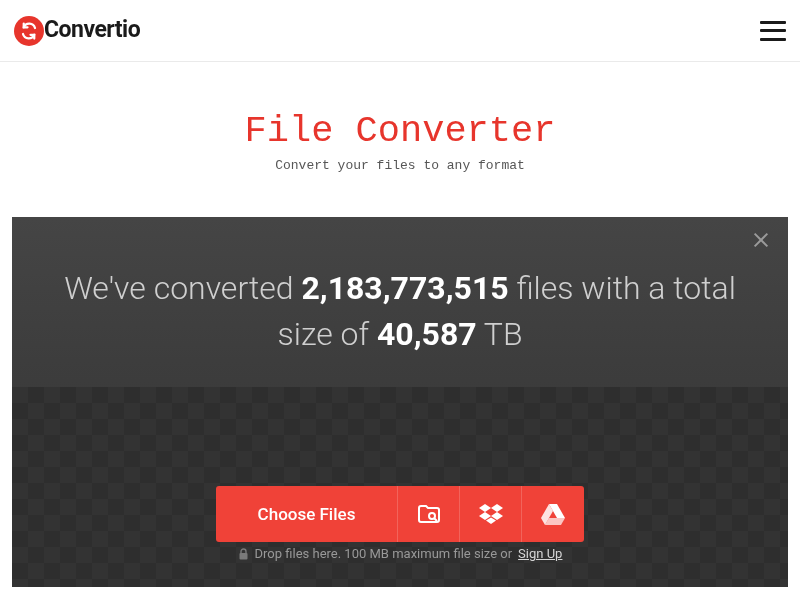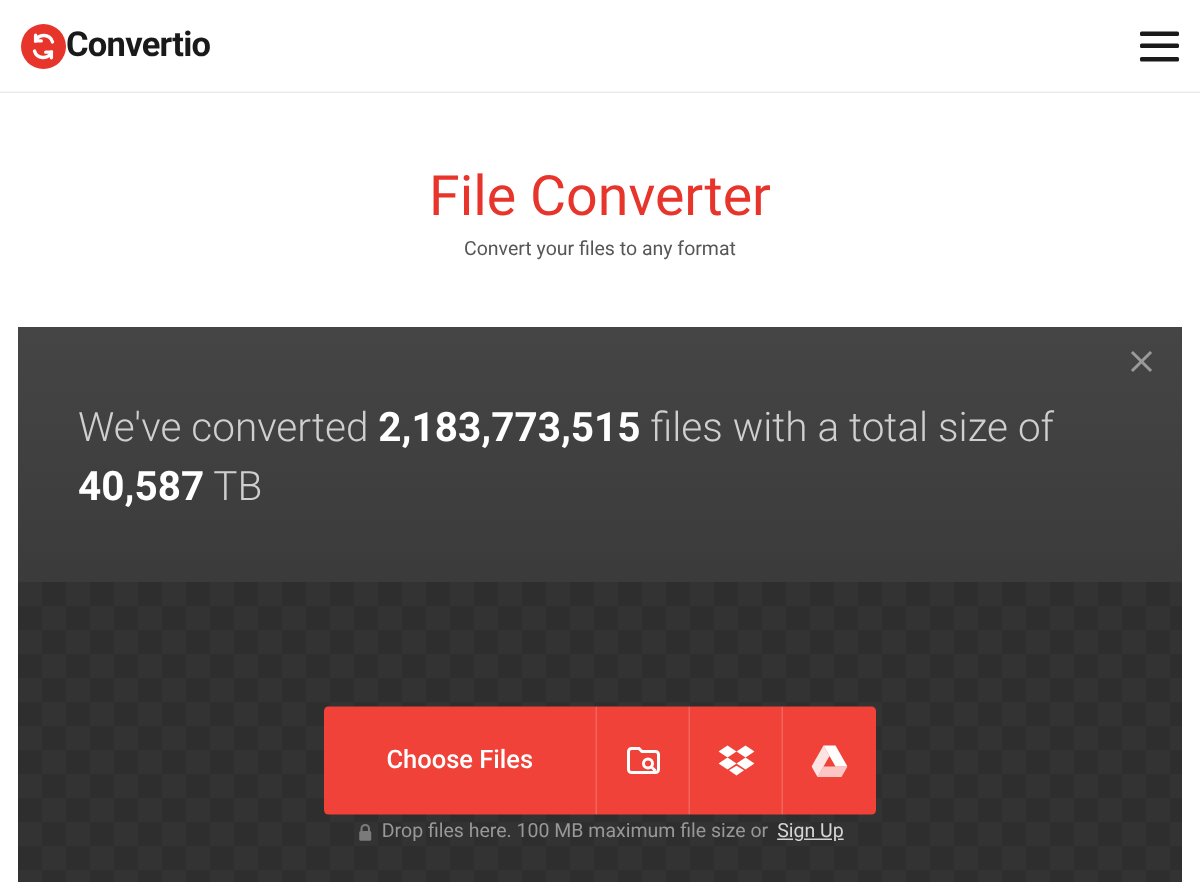--- a/index.html
+++ b/index.html
@@ -56,20 +56,21 @@
     }
     .hamburger span {
       display: block;
       height: 3px;
       background: #1a1a1a;
       border-radius: 1px;
     }
     .hero {
       text-align: center;
       padding: 48px 20px 30px;
+      font-family: Liberation Mono, monospace;
     }
     .page-title {
       color: #e7352c;
       font-size: 37px;
       font-weight: 400;
       margin-bottom: 6px;
     }
     .page-subtitle {
       color: #565656;
       font-size: 13px;
@@ -100,23 +101,23 @@
       top: 8px;
       left: 0;
       width: 18px;
       height: 2px;
       background: #9a9a9a;
     }
     .close-x::before { transform: rotate(45deg); }
     .close-x::after { transform: rotate(-45deg); }
     .stats-line {
       color: #cfcfcf;
-      font-size: 27px;
+      font-size: 32px;
       font-weight: 300;
-      text-align: left;
+      text-align: center;
       line-height: 1.45;
     }
     .stats-line .bold {
       color: #ffffff;
       font-weight: 700;
     }
     .panel-bottom {
       position: absolute;
       bottom: 0;
       left: 0;
@@ -131,21 +132,21 @@
       display: flex;
       flex-direction: column;
       align-items: center;
       justify-content: flex-end;
       padding-bottom: 26px;
     }
     .choose-bar {
       background: #f04238;
       display: flex;
       align-items: center;
-      height: 72px;
+      height: 56px;
       border-radius: 3px;
       overflow: hidden;
     }
     .choose-btn {
       color: #fff;
       font-size: 17px;
       font-weight: 500;
       padding: 0 42px;
       height: 100%;
       display: flex;

